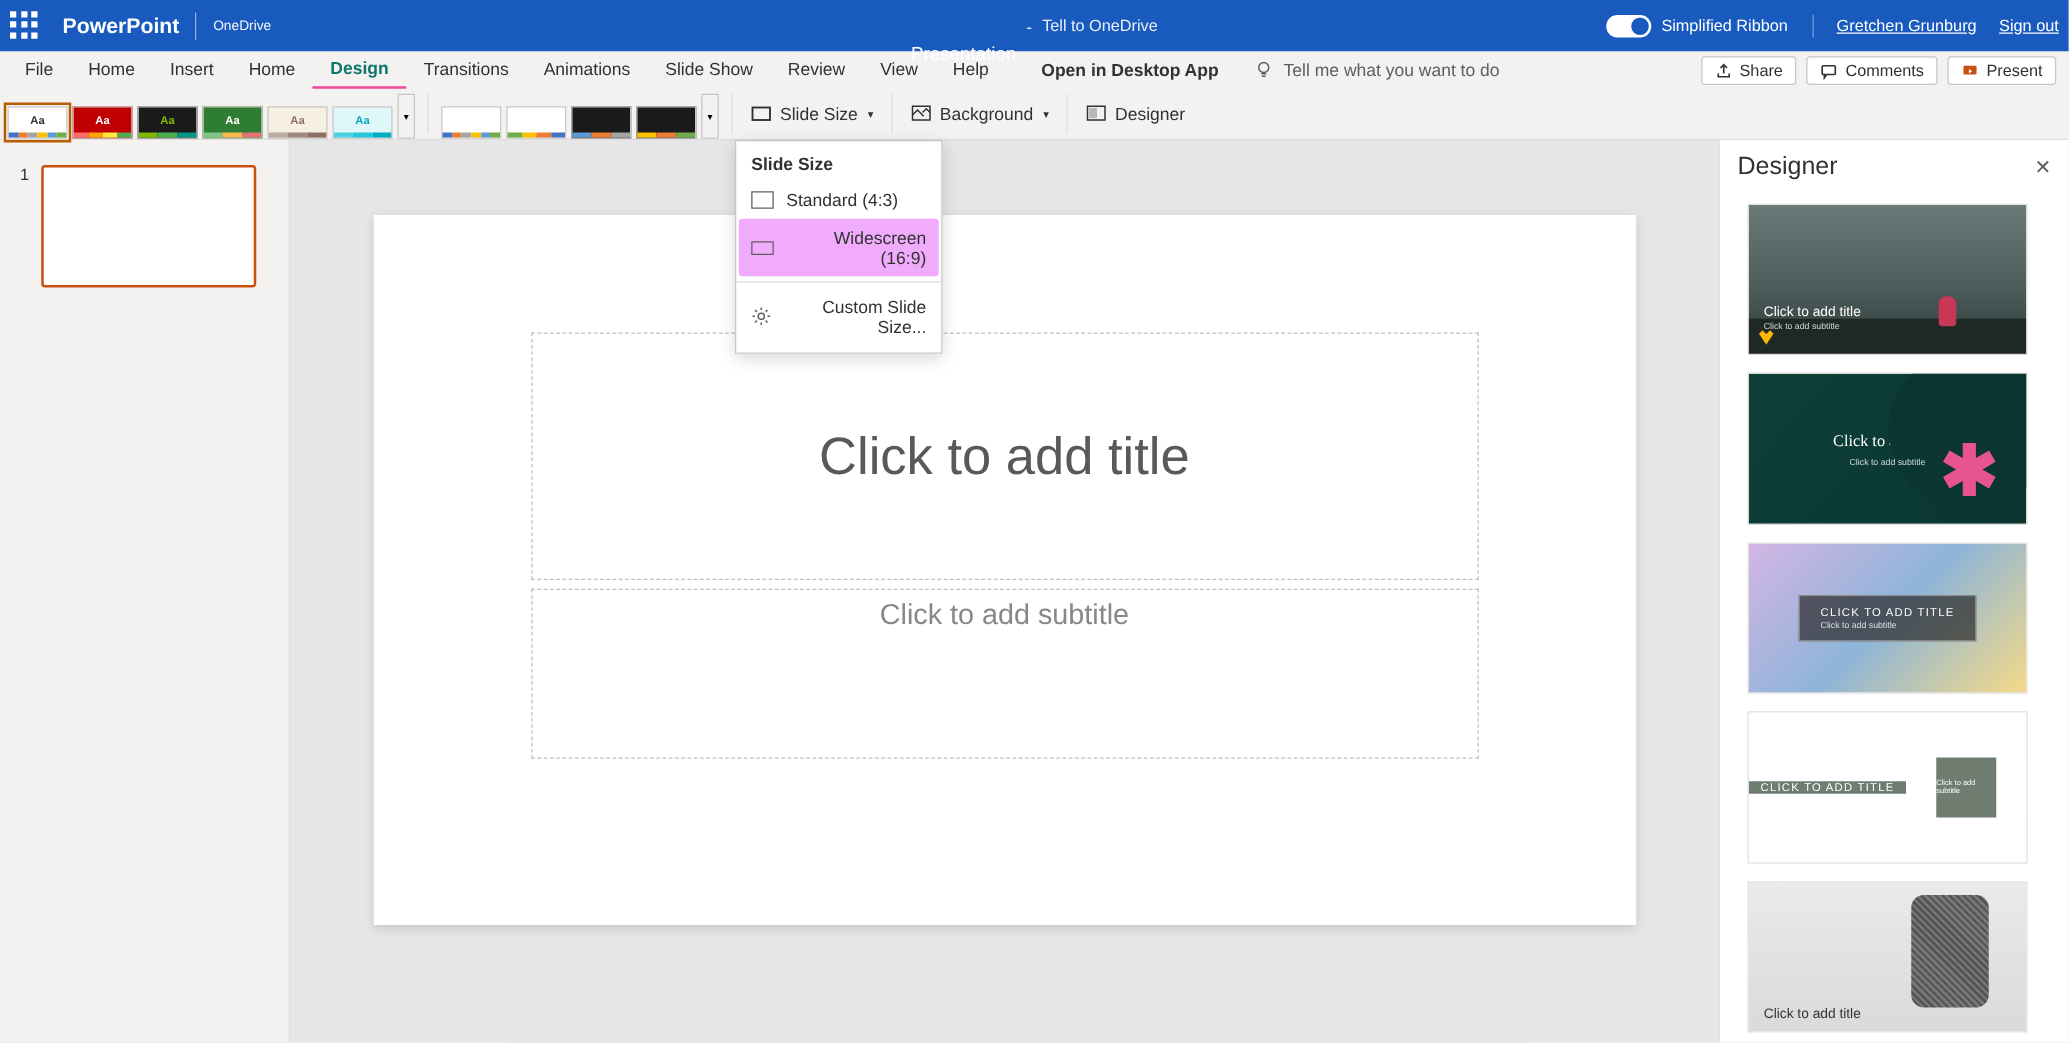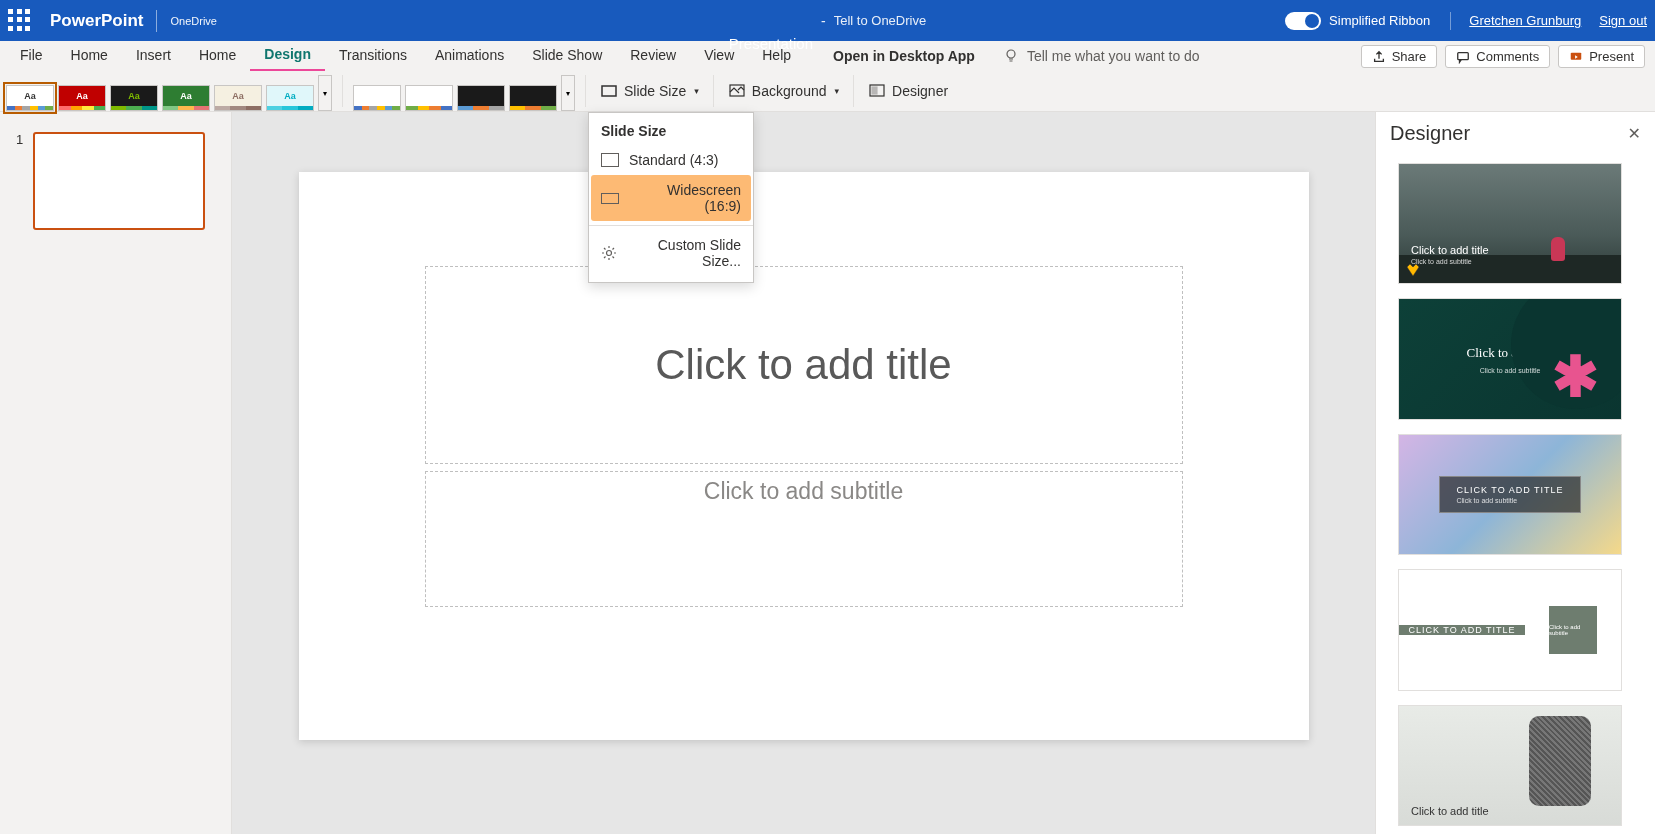--- a/index.html
+++ b/index.html
@@ -392,21 +392,21 @@
     .menu-item {
       display: flex;
       align-items: center;
       gap: 10px;
       padding: 7px 12px;
       cursor: pointer;
       color: #323130;
       text-align: right;
     }
     .menu-item.highlighted {
-      background: #fdba74;
+      background: #f0abfc;
       border-radius: 3px;
       margin: 0 2px;
       padding: 7px 10px;
     }
     .menu-sep {
       height: 1px;
       background: #e1dfdd;
       margin: 4px 0;
     }
     .aspect-icon {

